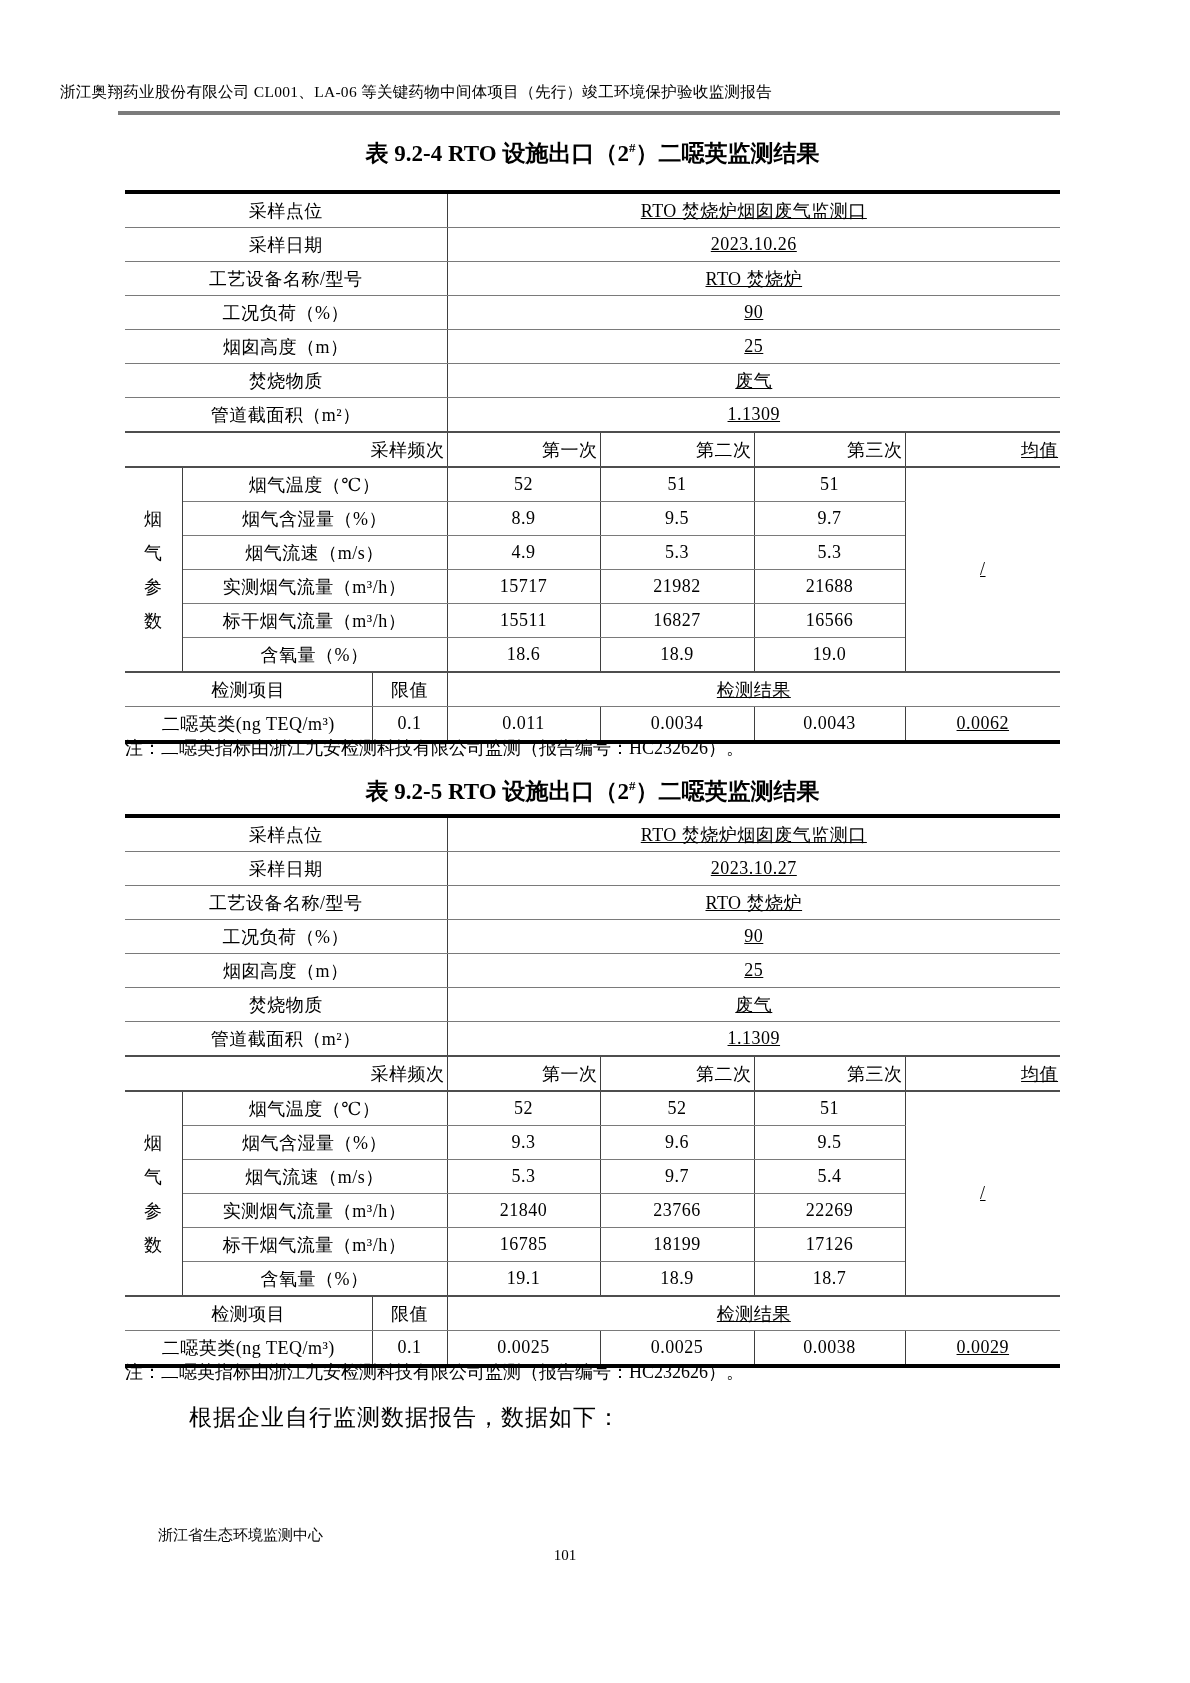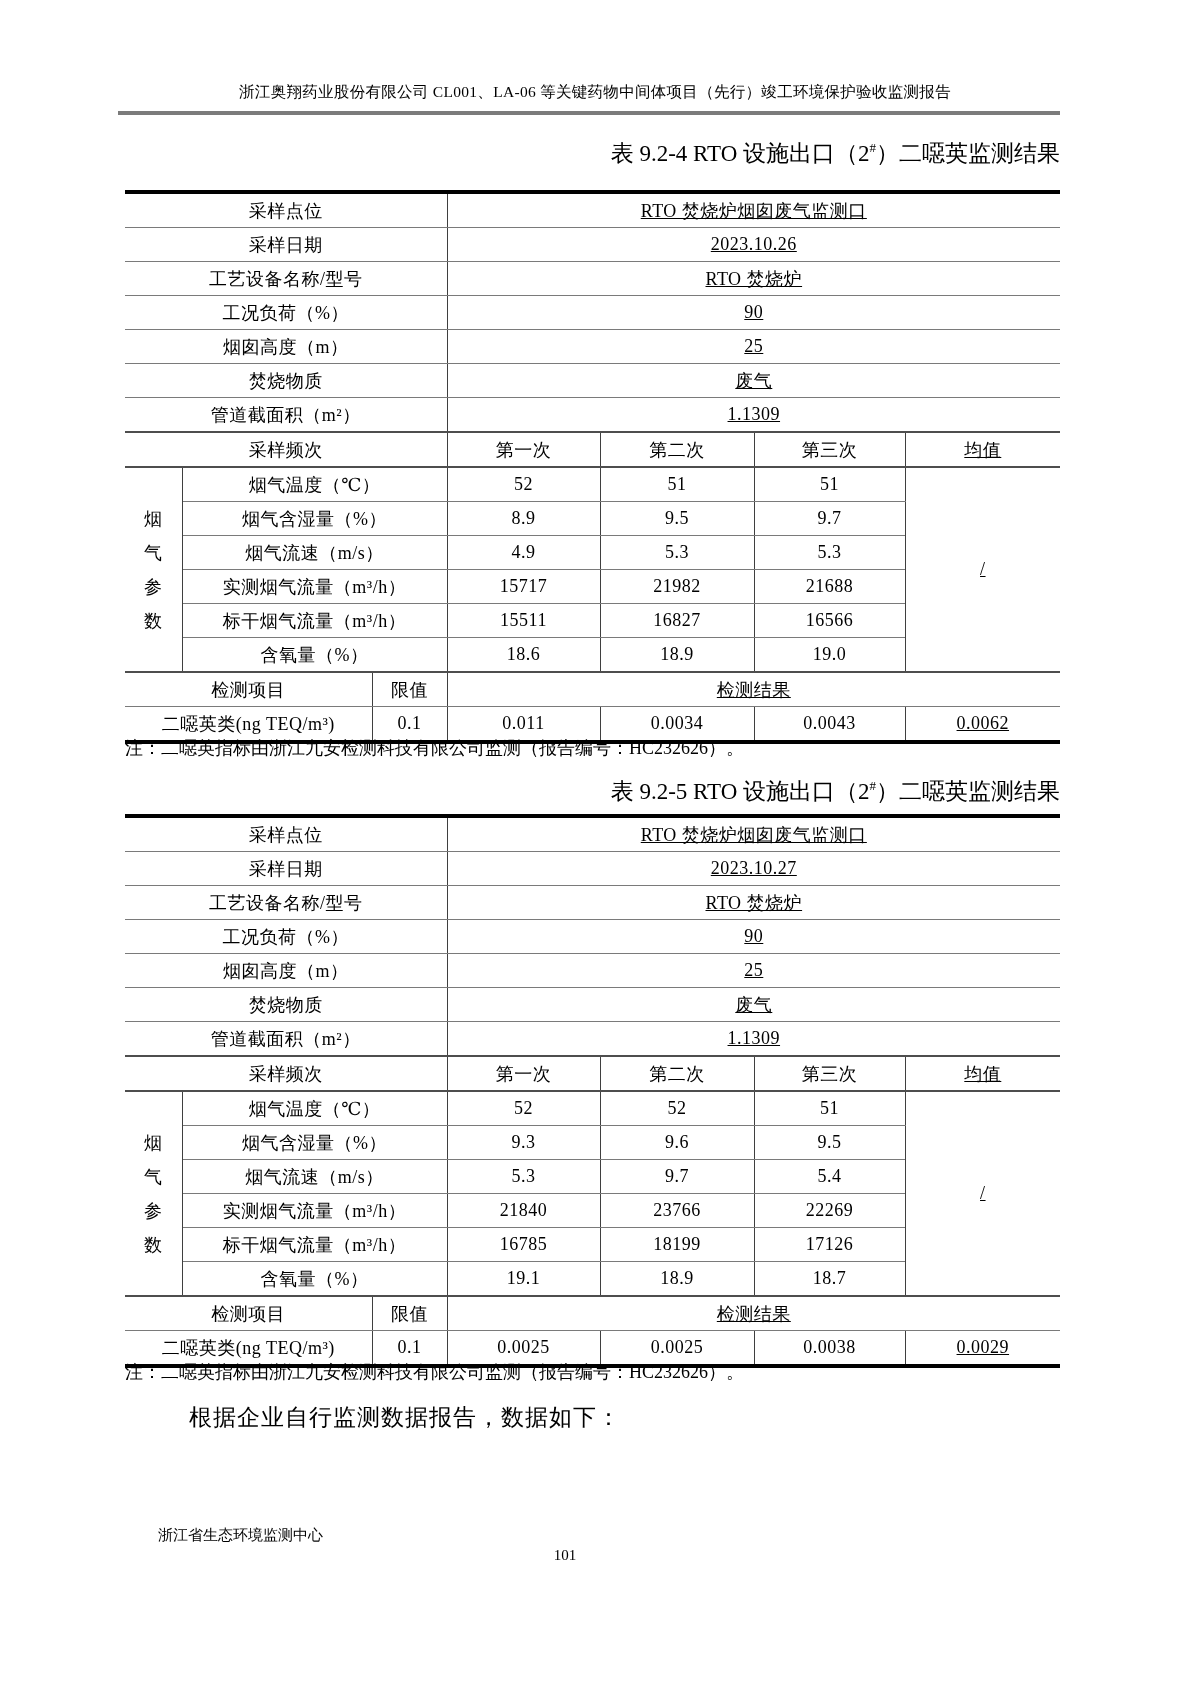--- a/index.html
+++ b/index.html
@@ -1,36 +1,36 @@
 <!DOCTYPE html>
 <html><head>
 <meta charset="utf-8">
 <style>
   html,body{margin:0;padding:0;background:#ffffff;}
   .page{position:relative;width:1190px;height:1683px;background:#ffffff;
         font-family:"Liberation Serif","DejaVu Serif",serif;color:#000;}
-  .hdr{position:absolute;top:82px;left:60px;width:1070px;text-align:center;
+  .hdr{position:absolute;top:82px;left:60px;width:1070px;text-align:left;
        font-size:15.5px;white-space:nowrap;letter-spacing:.3px;}
   .hrule{position:absolute;top:111px;left:118px;width:942px;height:4px;background:#7b7b7b;}
-  .ttl{position:absolute;left:125px;width:935px;text-align:right;font-weight:normal;
+  .ttl{position:absolute;left:125px;width:935px;text-align:center;font-weight:bold;
        font-size:23px;white-space:nowrap;}
   #ttl1{top:138px;} #ttl2{top:776px;}
   .ttl sup{font-size:13px;}
   table.rep{position:absolute;left:125px;width:935px;border-collapse:collapse;
             table-layout:fixed;border-top:4px solid #000;border-bottom:4px solid #000;
             font-size:18px;}
   #tbl1{top:190px;} #tbl2{top:814px;}
   table.rep td{border-left:1.5px solid #3f3f3f;border-right:1.5px solid #3f3f3f;
                border-top:1.6px solid #7a7a7a;border-bottom:1.6px solid #7a7a7a;
                text-align:center;vertical-align:middle;height:33px;padding:0 2px;
                overflow:hidden;letter-spacing:.5px;}
   table.rep td.el{border-left:none;}
   table.rep td.er{border-right:none;text-decoration:underline;}
   table.rep tr.sepT>td{border-top:2.6px solid #4e4e4e;}
-  table.rep tr.sepB>td{border-bottom:2.6px solid #4e4e4e;}
+  table.rep tr.sepB>td{border-bottom:2.6px solid #4e4e4e;text-align:right;}
   .vtext{width:1.15em;margin:0 auto;line-height:34px;word-break:break-all;}
   .note{position:absolute;left:125px;width:935px;font-size:18px;white-space:nowrap;}
   #note1{top:736px;} #note2{top:1360px;}
   .para{position:absolute;left:125px;top:1402px;width:935px;font-size:23px;
         text-indent:64px;letter-spacing:1px;}
   .foot-org{position:absolute;top:1526px;left:158px;font-size:15px;}
   .foot-num{position:absolute;top:1547px;left:125px;width:880px;text-align:center;font-size:15px;}
 </style>
 </head>
 <body>

